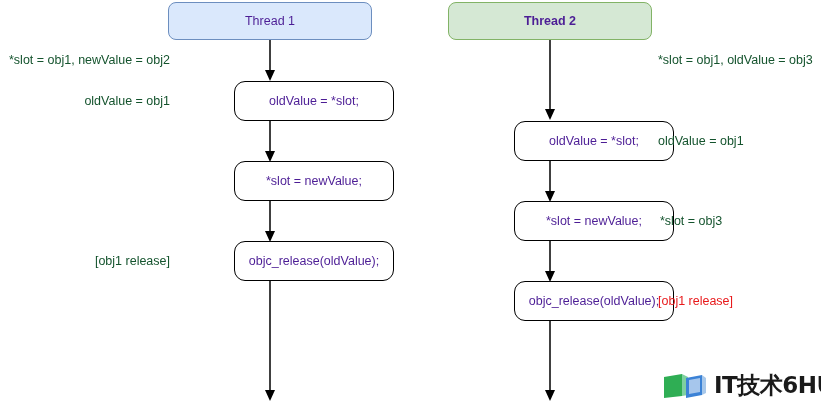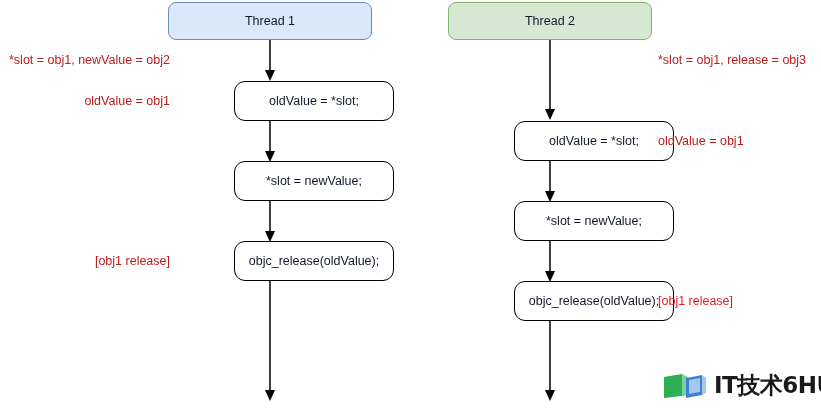--- a/index.html
+++ b/index.html
@@ -15,21 +15,21 @@
     font-family: "Liberation Sans", sans-serif;
     overflow: hidden;
   }
   .node {
     position: absolute;
     box-sizing: border-box;
     display: flex;
     align-items: center;
     justify-content: center;
     font-size: 12.5px;
-    color: #0f172a;
+    color: #4c1d95;
     line-height: 1.2;
     text-align: center;
     white-space: nowrap;
   }
   .node.process {
     background: #ffffff;
     border: 1.4px solid #000000;
     border-radius: 11px;
     margin-left: 44px;
   }
@@ -39,21 +39,21 @@
     border-radius: 8px;
   }
   .node.header-green {
     background: #d5e8d4;
     border: 1.2px solid #82b366;
     border-radius: 8px;
   }
   .annot {
     position: absolute;
     font-size: 12.5px;
-    color: #b91c1c;
+    color: #14532d;
     white-space: nowrap;
     line-height: 1.2;
   }
   .annot.left {
     text-align: right;
   }
   .annot.right {
     text-align: left;
   }
   .annot.red {
@@ -118,21 +118,21 @@
     <polygon points="270,120 265,109 275,109"></polygon>
   </svg>
 
   <div class="annot left" style="left:0px; top:53px; width:170px;">*slot = obj1, newValue = obj2</div>
 
   <div class="annot left" style="left:0px; top:94px; width:170px;">oldValue = obj1</div>
 
 
   <div class="annot left" style="left:0px; top:254px; width:170px;">[obj1 release]</div>
 
-  <div class="node header-green" style="left:448px; top:2px; width:204px; height:38px;">Thread 2</div>
+  <div class="node header-green" style="left:448px; top:2px; width:204px; height:38px;font-weight:bold;">Thread 2</div>
 
   <svg class="edge" style="left:0px; top:40px; width:821px; height:82px;">
     <line x1="550" y1="0" x2="550" y2="72"></line>
     <polygon points="550,80 545,69 555,69"></polygon>
   </svg>
 
   <div class="node process" style="left:470px; top:121px; width:160px; height:40px;">oldValue = *slot;</div>
 
   <svg class="edge" style="left:0px; top:161px; width:821px; height:42px;">
     <line x1="550" y1="0" x2="550" y2="33"></line>
@@ -146,24 +146,25 @@
     <polygon points="550,41 545,30 555,30"></polygon>
   </svg>
 
   <div class="node process" style="left:470px; top:281px; width:160px; height:40px;">objc_release(oldValue);</div>
 
   <svg class="edge" style="left:0px; top:321px; width:821px; height:82px;">
     <line x1="550" y1="0" x2="550" y2="72"></line>
     <polygon points="550,80 545,69 555,69"></polygon>
   </svg>
 
-  <div class="annot right" style="left:658px; top:53px; width:163px;">*slot = obj1, release = obj3</div>
+  <div class="annot right" style="left:658px; top:53px; width:163px;">*slot = obj1, oldValue = obj3</div>
 
   <div class="annot right" style="left:658px; top:134px; width:163px;">oldValue = obj1</div>
 
+  <div class="annot right" style="left:660px; top:214px; width:161px;">*slot = obj3</div>
 
   <div class="annot right red" style="left:658px; top:294px; width:163px;">[obj1 release]</div>
 
   <div class="watermark" style="left:662px; top:370px;">
     <svg width="46" height="30" viewBox="0 0 46 30">
       <path d="M2,6 L20,3 L20,25 L2,27 Z" fill="#2fae54"></path>
       <path d="M20,3 L26,6 L26,24 L20,25 Z" fill="#7fd0a0"></path>
       <path d="M24,7 L40,4 L40,24 L24,27 Z" fill="#3b82d6"></path>
       <path d="M40,4 L44,7 L44,22 L40,24 Z" fill="#a8c8ea"></path>
       <path d="M27,9 L38,7 L38,21 L27,23 Z" fill="#ffffff" opacity="0.55"></path>

